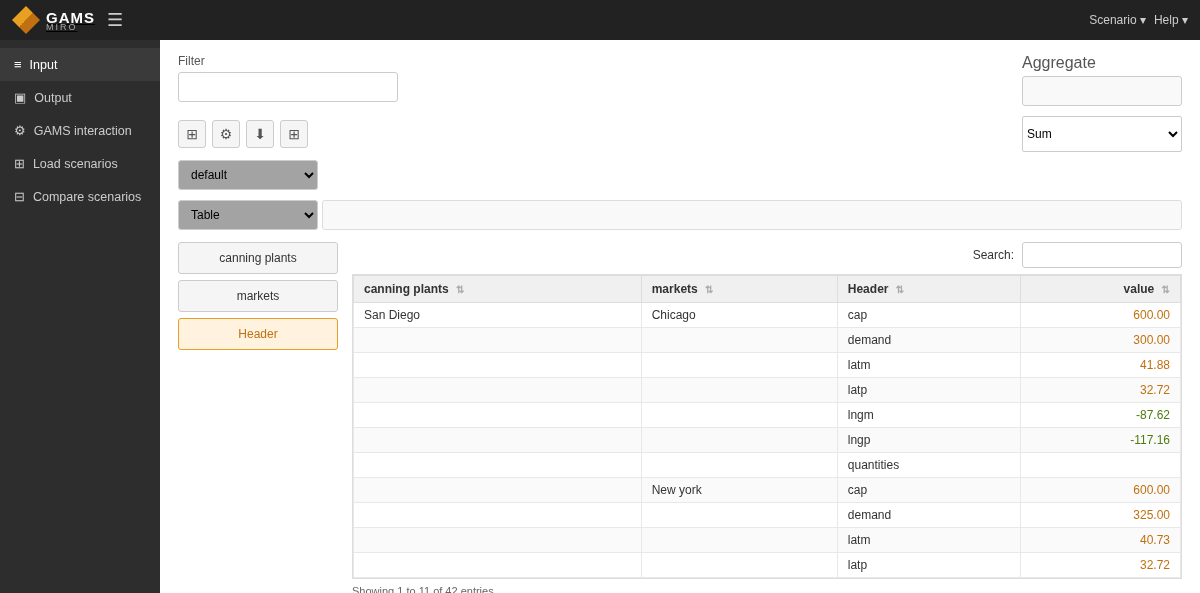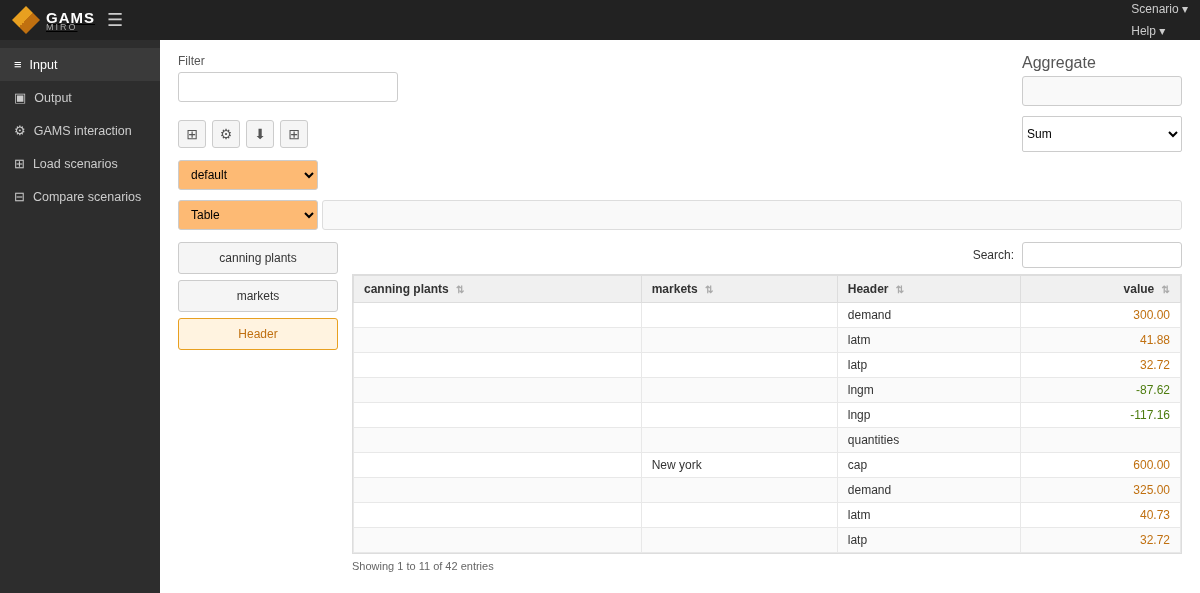--- a/index.html
+++ b/index.html
@@ -19,21 +19,21 @@
     .navbar-logo { display: flex; align-items: center; gap: 6px; text-decoration: underline; }
     .logo-diamond {
       width: 28px; height: 28px;
       background: linear-gradient(135deg, #e8a020 50%, #c07010 50%);
       transform: rotate(0deg);
       clip-path: polygon(50% 0%, 100% 50%, 50% 100%, 0% 50%);
     }
     .logo-text { color: #fff; font-weight: bold; font-size: 15px; letter-spacing: 1px; }
     .logo-sub { color: #aaa; font-size: 9px; letter-spacing: 2px; margin-top: -4px; }
     .hamburger-icon { color: #ccc; font-size: 18px; cursor: pointer; }
-    .navbar-right { display: flex; align-items: flex-start; gap: 8px; flex-direction: column; }
+    .navbar-right { display: flex; align-items: flex-end; gap: 8px; }
     .nav-btn {
       color: #ccc; font-size: 12px; background: none; border: none; cursor: pointer;
       display: flex; align-items: center; gap: 3px;
     }
 
     
     .main-layout { display: flex; flex: 1; overflow: hidden; }
 
     
     .sidebar {
@@ -91,21 +91,21 @@
       display: flex; align-items: center; justify-content: center;
       font-size: 14px; color: #555;
     }
 
     
     .dropdowns-row {
       display: flex; align-items: center; gap: 10px; margin-bottom: 10px;
     }
     .dropdown-select {
       height: 30px; border: 1px solid #ccc; border-radius: 3px;
-      padding: 0 8px; font-size: 12px; background: #fdba74; cursor: pointer;
+      padding: 0 8px; font-size: 12px; background: #a3a3a3; cursor: pointer;
       min-width: 140px;
     }
     .aggregate-dropdown {
       height: 36px; border: 1px solid #ccc; border-radius: 2px;
       padding: 0 0; font-size: 12px; background: #fff; cursor: pointer;
       min-width: 160px;
     }
 
     
     .view-row {
@@ -313,20 +313,26 @@
                   <span>Header</span>
                   <span class="sort-icon">⇅</span>
                 </th>
                 <th style="text-align:right;">
                   <span>value</span>
                   <span class="sort-icon">⇅</span>
                 </th>
               </tr>
             </thead>
             <tbody id="table-body">
+            <tr>
+                  <td>San Diego</td>
+                  <td>Chicago</td>
+                  <td>cap</td>
+                  <td class="value-col">600.00</td>
+                </tr>
                 <tr>
                   <td></td>
                   <td></td>
                   <td>demand</td>
                   <td class="value-col">300.00</td>
                 </tr>
                 <tr>
                   <td></td>
                   <td></td>
                   <td>latm</td>

